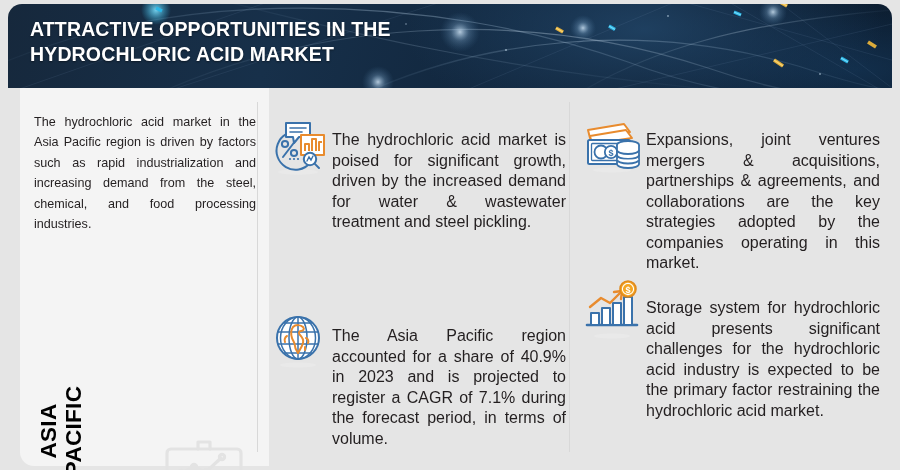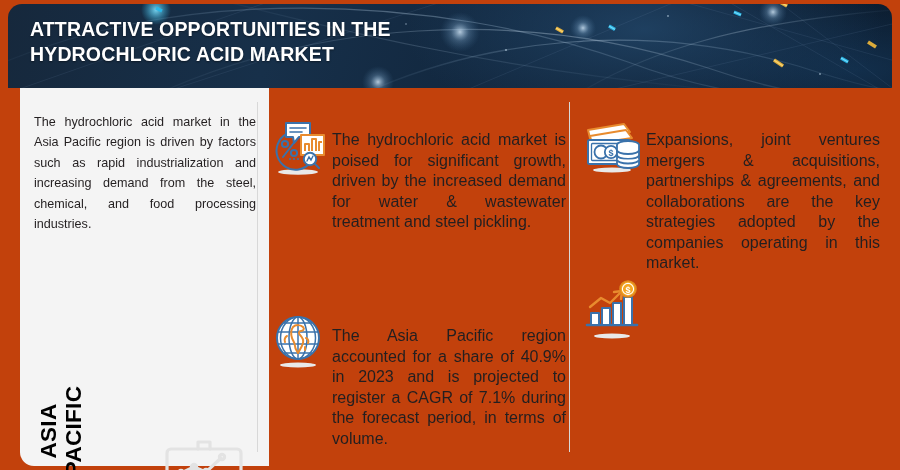--- a/index.html
+++ b/index.html
@@ -11,21 +11,21 @@
     width: 900px;
     height: 470px;
     font-family: "Liberation Sans", sans-serif;
     overflow: hidden;
   }
 
   #infographic {
     position: relative;
     width: 900px;
     height: 470px;
-    background: #c2410c;
+    background: #e5e5e5;
     box-sizing: border-box;
   }
 
   
   .header {
     position: absolute;
     left: 8px;
     top: 4px;
     width: 884px;
     height: 84px;
@@ -403,16 +403,17 @@
           </g>
 
           <path d="M 10 27 L 21 18 L 30 23 L 41 12" fill="none" stroke="#e88b2e" stroke-width="2.4" stroke-linecap="round" stroke-linejoin="round"></path>
           <path d="M 34 12 L 42 11 L 41 19" fill="none" stroke="#e88b2e" stroke-width="2.4" stroke-linecap="round" stroke-linejoin="round"></path>
 
           <circle cx="48" cy="9" r="8" fill="#f5a623" stroke="#e08a1e" stroke-width="1.6"></circle>
           <circle cx="48" cy="9" r="5.6" fill="none" stroke="#ffffff" stroke-width="1.1"></circle>
           <text x="48" y="13" font-family="'Liberation Sans', sans-serif" font-size="9" font-weight="bold" fill="#ffffff" text-anchor="middle">$</text>
         </svg>
       </div>
+      <p class="block-text">Storage system for hydrochloric acid presents significant challenges for the hydrochloric acid industry is expected to be the primary factor restraining the hydrochloric acid market.</p>
     </div>
 
   </div>
 </div>
 
 </body></html>

